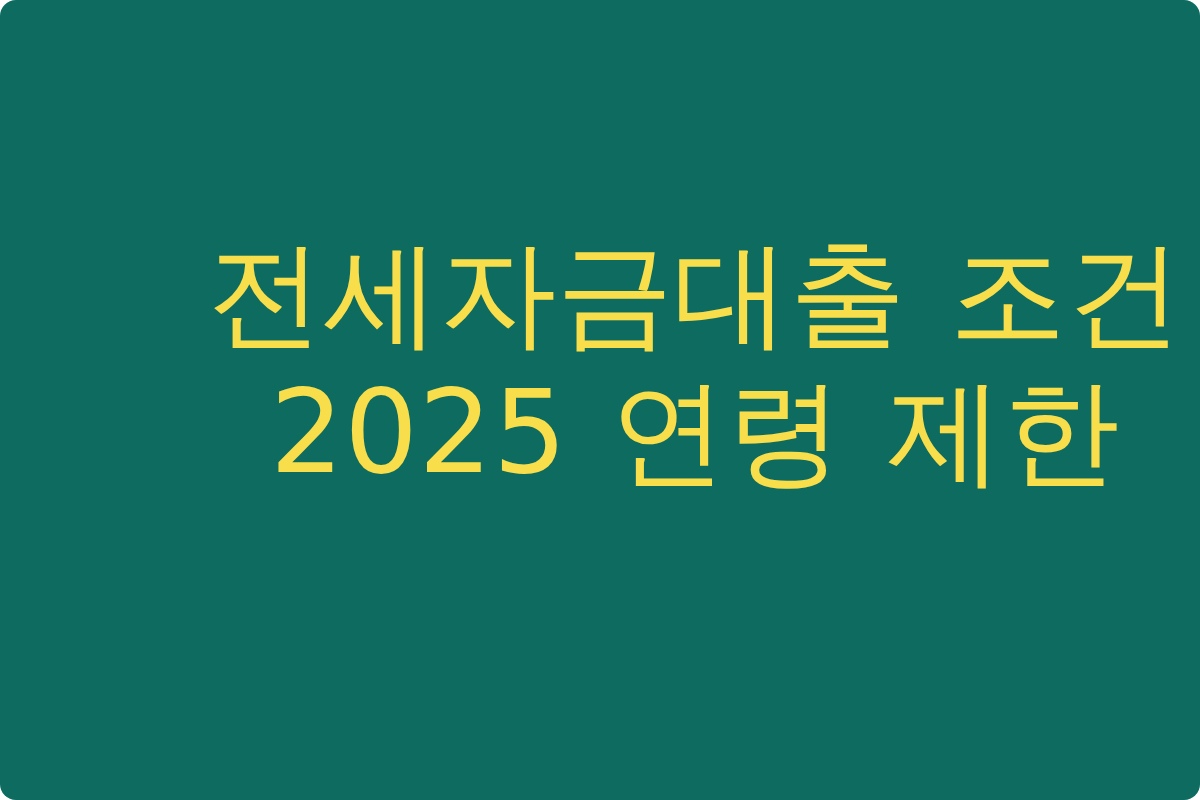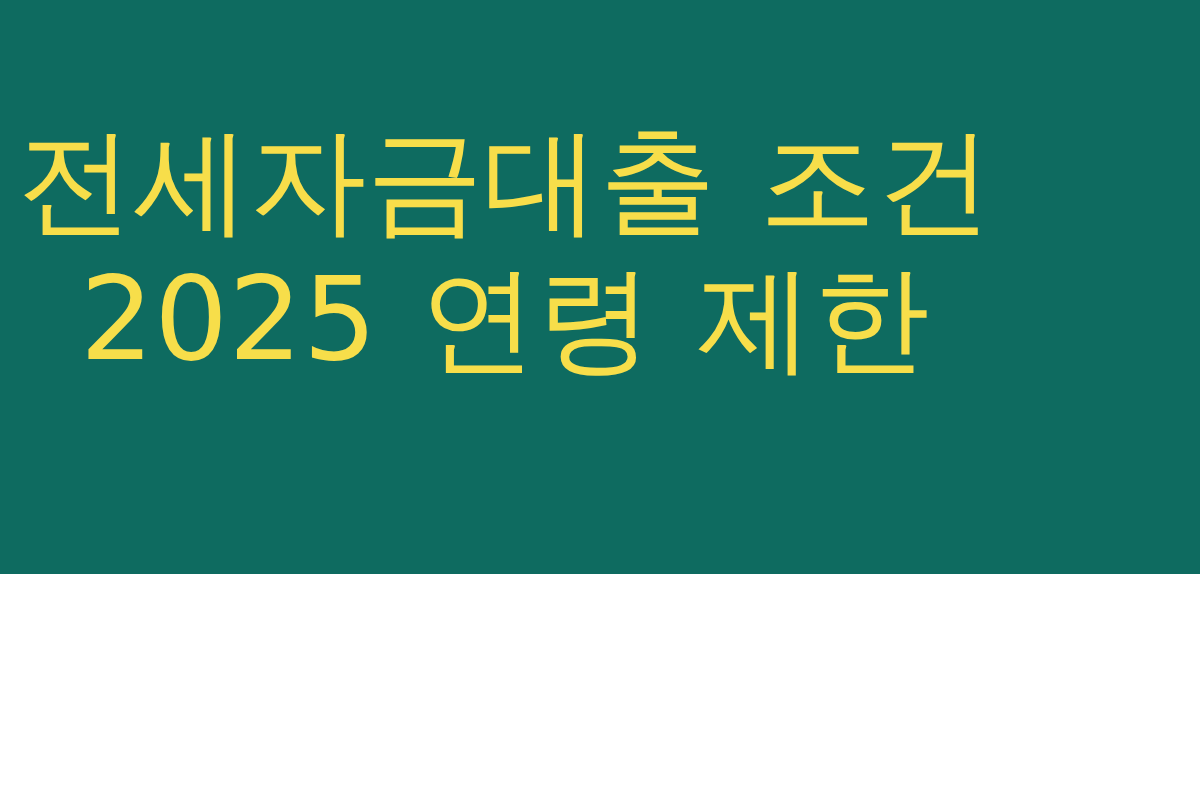--- a/index.html
+++ b/index.html
@@ -13,26 +13,27 @@
     height: 800px;
     overflow: hidden;
     font-family: "DejaVu Sans", "Liberation Sans", sans-serif;
   }
 
   
   .title-card {
     position: relative;
     box-sizing: border-box;
     width: 1200px;
-    height: 574px;
+    height: 800px;
     background-color: #0E6B60;
     display: flex;
     align-items: center;
-    justify-content: flex-start;
+    justify-content: flex-end;
     overflow: hidden;
+    border-radius: 16px;
   }
 
   
   .headline-block {
     width: 1010px;
     text-align: center;
     
     margin-top: -75px;
   }
 

